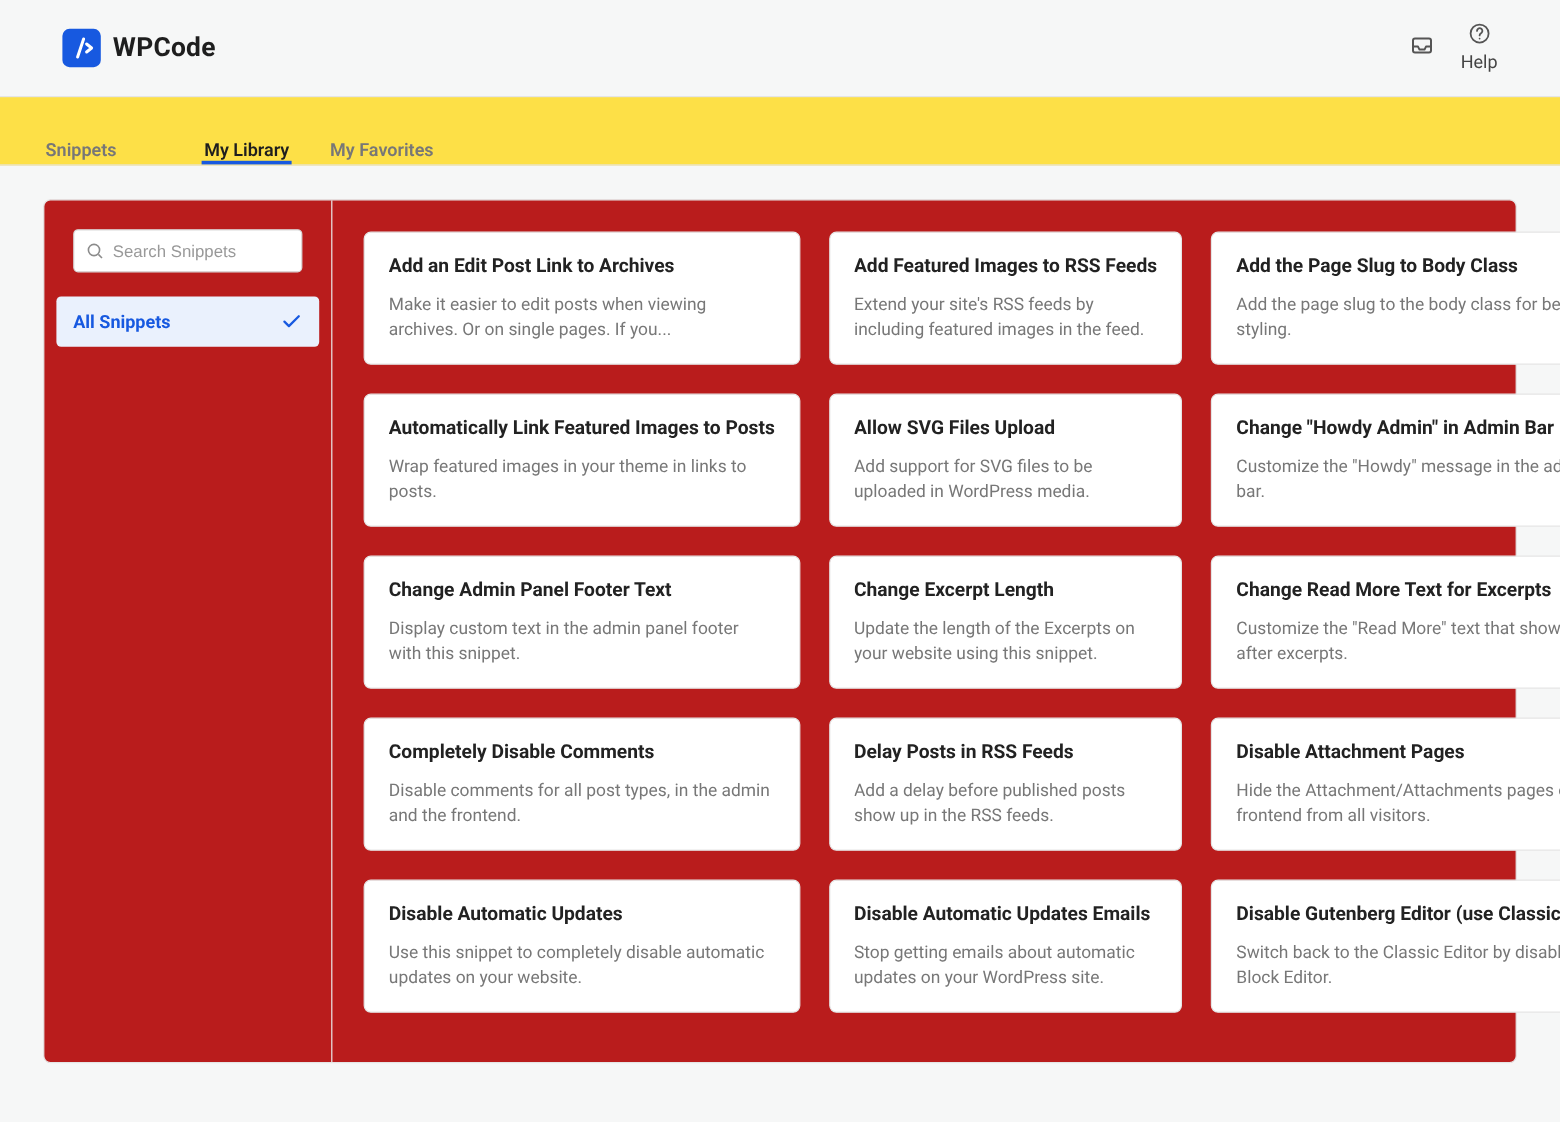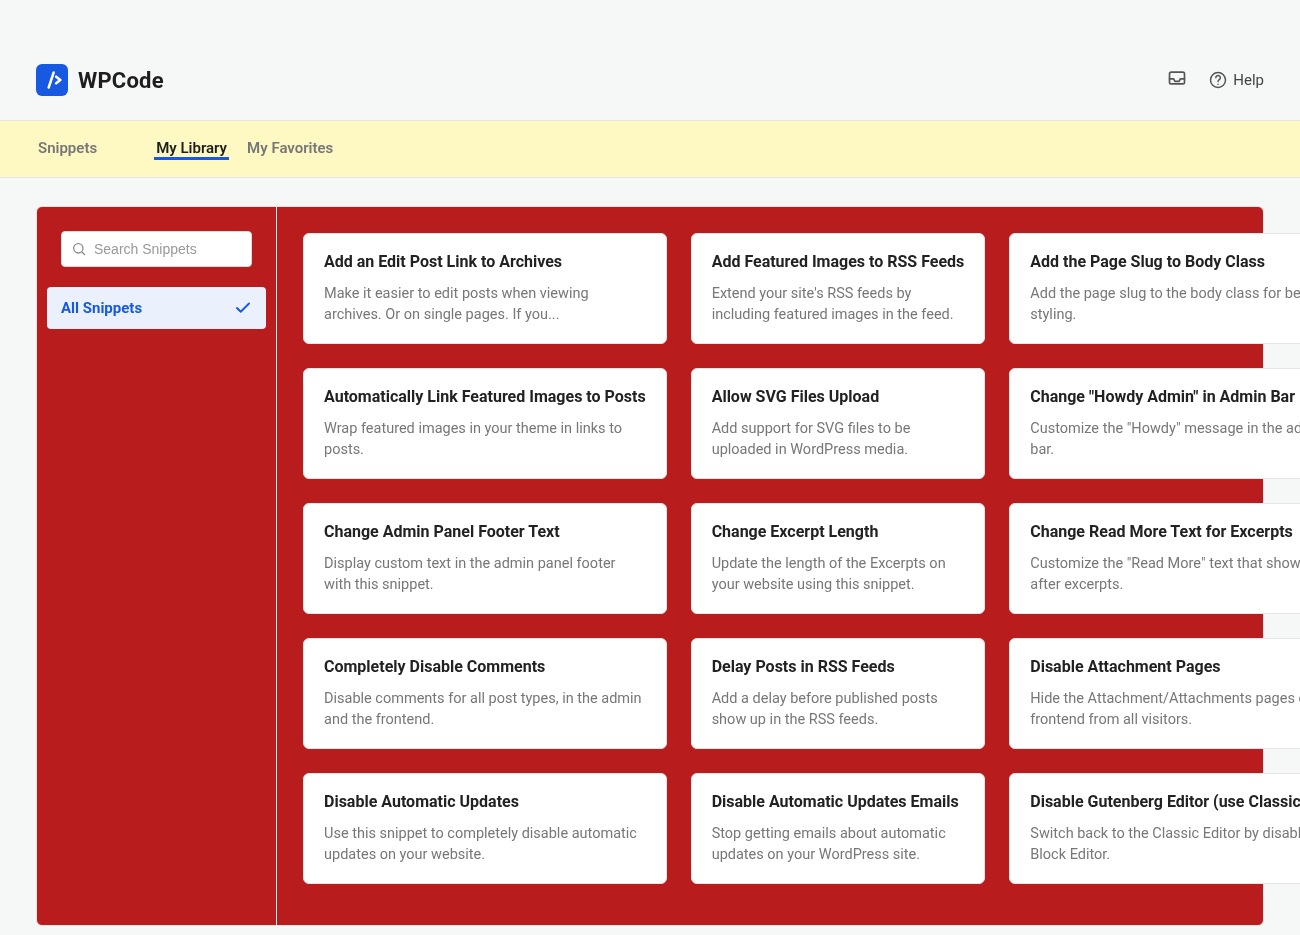--- a/index.html
+++ b/index.html
@@ -9,45 +9,44 @@
       color: #1e1e1e;
       width: 1300px;
     }
 
     
     .top-header {
       height: 80px;
       display: flex;
       align-items: center;
       justify-content: space-between;
-      padding: 0 36px;
-      margin-top: 40px;
+      padding: 0 52px;
     }
     .logo-block { display: flex; align-items: center; gap: 10px; }
     .logo-square {
       width: 32px; height: 32px; border-radius: 6px;
       background: #1759e0; display: flex; align-items: center; justify-content: center;
     }
     .logo-square svg { width: 20px; height: 20px; }
     .logo-text { font-size: 22px; font-weight: 700; color: #1e1e1e; letter-spacing: .2px; }
     .header-right { display: flex; align-items: center; gap: 22px; color: #5b5b5b; }
-    .help-item { display: flex; align-items: center; gap: 6px; cursor: pointer; }
+    .help-item { display: flex; align-items: center; gap: 6px; cursor: pointer; flex-direction: column; }
     .help-item span { font-size: 15px; color: #444; }
     .inbox-icon { cursor: pointer; }
 
     
     .tab-bar {
-      background: #fef9c3;
+      background: #fde047;
       border-top: 1px solid #e5e5e5;
       border-bottom: 1px solid #e5e5e5;
       display: flex;
-      gap: 16px;
+      gap: 30px;
       padding: 0 36px;
       height: 58px;
-      align-items: center;
+      align-items: flex-end;
     }
     .tab {
       display: flex; align-items: center;
       font-size: 15px; font-weight: 600; color: #777;
       cursor: pointer; border-bottom: 3px solid transparent;
       padding: 0 2px;
     }
     .tab.active { color: #1e1e1e; border-bottom-color: #1759e0; margin-left: 39px; }
 
     

